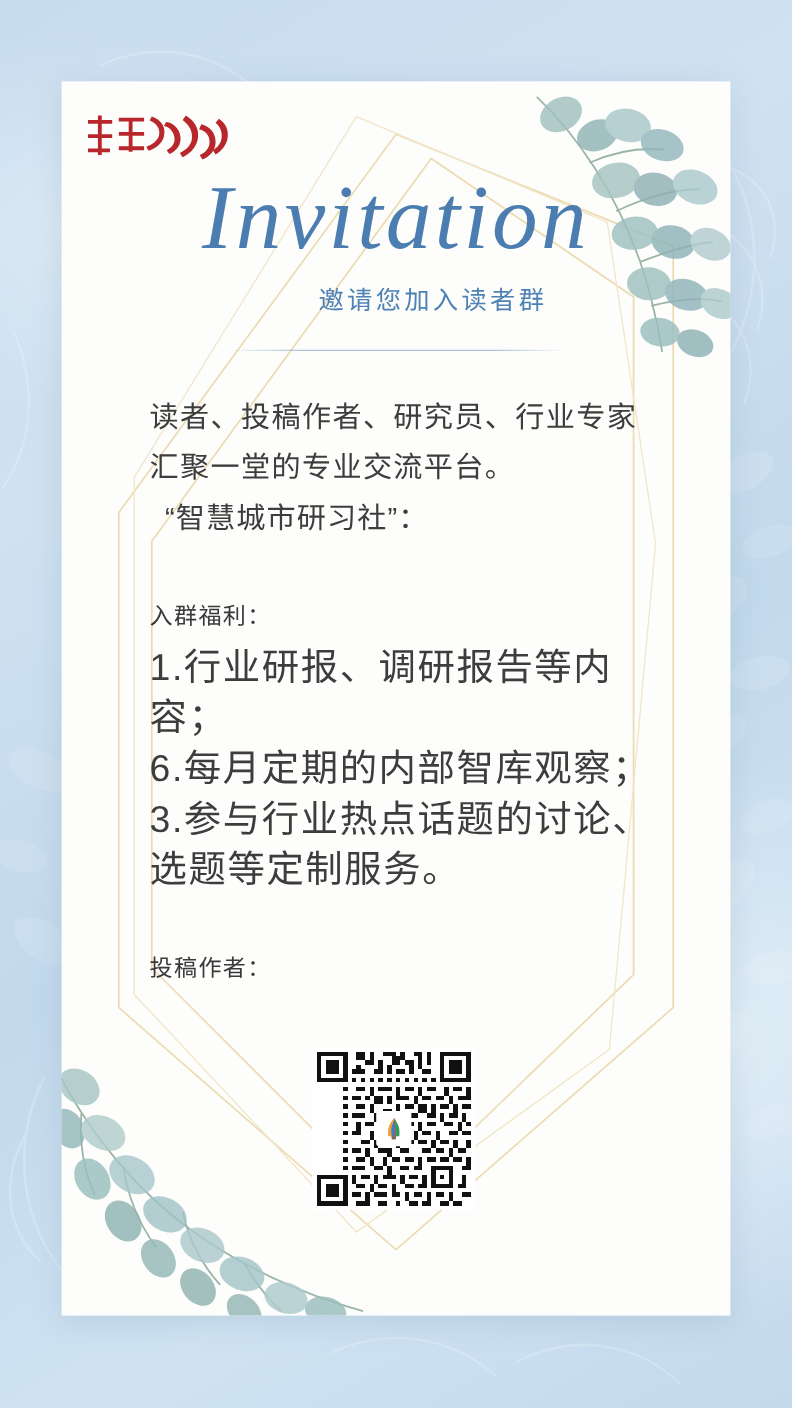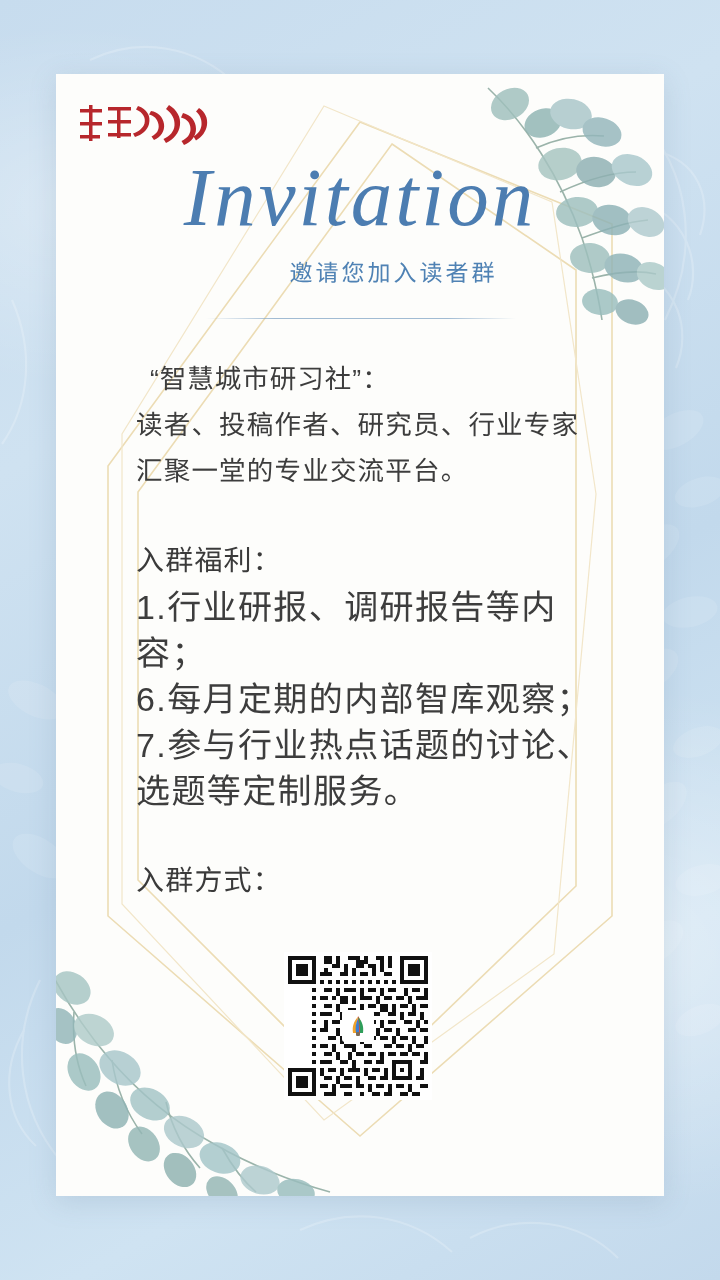--- a/index.html
+++ b/index.html
@@ -109,21 +109,21 @@
     line-height: 46px;
     letter-spacing: 1.2px;
     margin: 0;
     color: #3d3d3d;
   }
   .para.lead {
     text-indent: 14px;
     letter-spacing: 1px;
   }
   .section-title {
-    font-size: 28px;
+    font-size: 21px;
     line-height: 46px;
     letter-spacing: 1.2px;
     margin: 0;
     color: #3a3a3a;
   }
   .gap-lg { height: 44px; }
   .gap-md { height: 44px; }
   .list-item {
     font-size: 34px;
     line-height: 46px;
@@ -230,33 +230,33 @@
         <path d="M214 22 c16 4 26 16 26 32 c0 14 -9 26 -24 32 l-5 -8 c11 -5 18 -13 18 -24 c0 -12 -7 -20 -19 -23 z"></path>
         <path d="M246 12 c12 8 18 20 16 34 c-2 13 -10 24 -22 31 l-5 -8 c9 -5 15 -13 16 -23 c1 -11 -3 -20 -11 -27 z"></path>
       </g>
     </svg>
 
     <div class="headline">Invitation</div>
     <div class="subhead">邀请您加入读者群</div>
     <div class="divider"></div>
 
     <div class="body-area">
+      <p class="para">读者、投稿作者、研究员、行业专家汇聚一堂的专业交流平台。</p>
       <p class="para lead">“智慧城市研习社”：</p>
-      <p class="para">读者、投稿作者、研究员、行业专家汇聚一堂的专业交流平台。</p>
 
       <div class="gap-lg"></div>
 
       <p class="section-title">入群福利：</p>
       <p class="list-item">1.行业研报、调研报告等内容；</p>
       <p class="list-item">6.每月定期的内部智库观察；</p>
-      <p class="list-item">7.参与行业热点话题的讨论、选题等定制服务。</p>
+      <p class="list-item">3.参与行业热点话题的讨论、选题等定制服务。</p>
 
       <div class="gap-md"></div>
 
-      <p class="section-title">入群方式：</p>
+      <p class="section-title">投稿作者：</p>
     </div>
 
     <div class="qr-wrap">
       <svg width="148" height="148" viewBox="0 0 37 37" shape-rendering="crispEdges">
         <rect width="37" height="37" fill="#ffffff"></rect>
         <g fill="#111111">
 
           <path d="M1 1h7v7h-7z"></path>
             <path d="M2 2h5v5h-5z" fill="#ffffff"></path>
             <path d="M3 3h3v3h-3z"></path>

